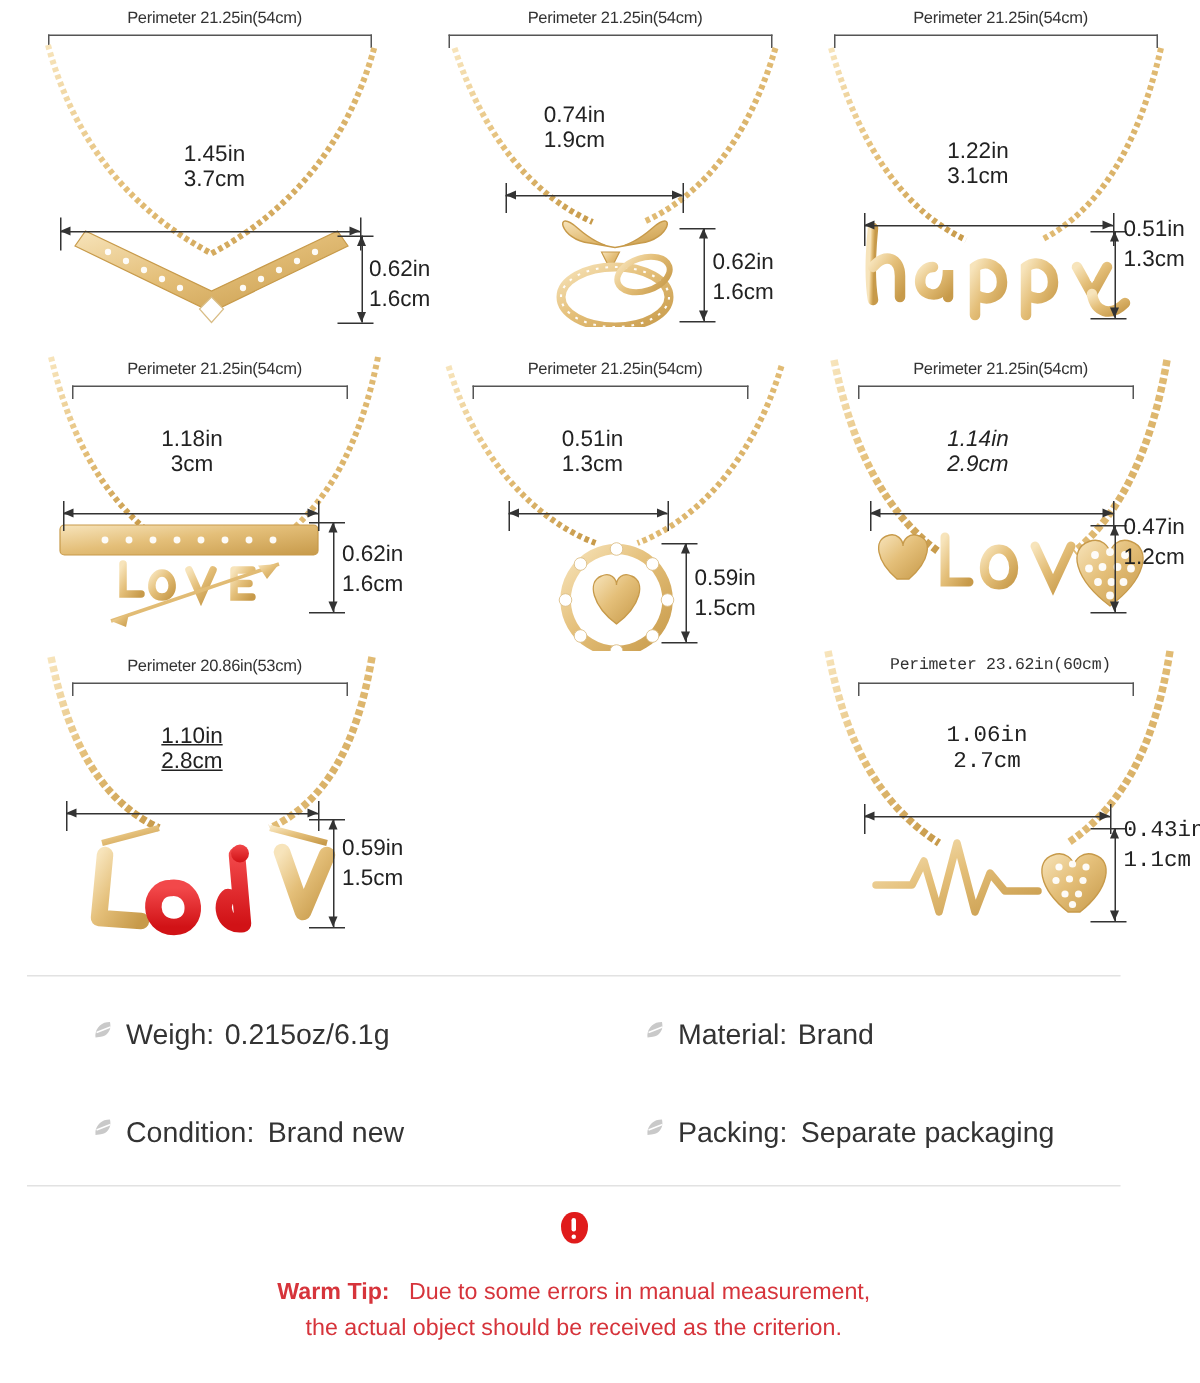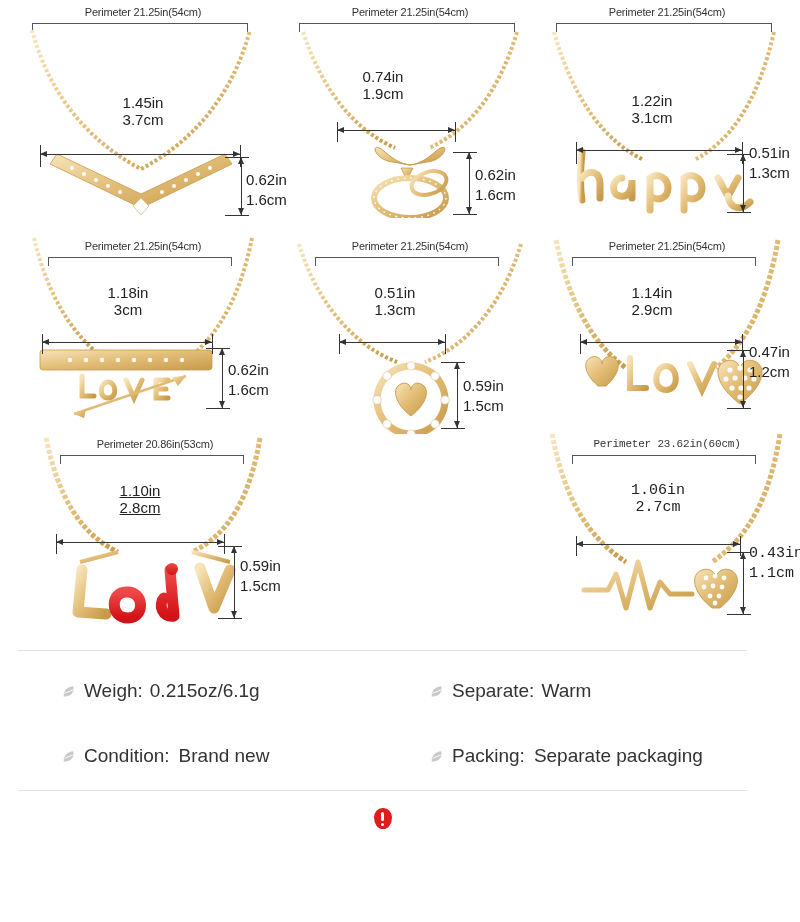--- a/index.html
+++ b/index.html
@@ -113,21 +113,21 @@
   }
   .specs {
     position: absolute;
     left: 0; right: 0;
     top: 660px;
     height: 125px;
   }
   .spec {
     position: absolute;
     display: flex;
-    align-items: center;
+    align-items: flex-start;
     font-size: 19px;
     color: #333;
     white-space: nowrap;
   }
   .spec .leaf {
     display: inline-block;
     width: 15px; height: 13px;
     margin-right: 7px;
     position: relative;
     flex: none;
@@ -471,39 +471,39 @@
               <circle cx="201" cy="160" r="2.6"></circle>
               <circle cx="211" cy="160" r="2.6"></circle>
               <circle cx="220" cy="161" r="2.6"></circle>
             <circle cx="198" cy="170" r="2.6"></circle>
               <circle cx="207" cy="170" r="2.6"></circle>
               <circle cx="215" cy="170" r="2.6"></circle>
             <circle cx="206" cy="179" r="2.6"></circle>
           </g>
         </svg>
 
-        <div class="wlabel" style="left:118px; top:66px; transform:translateX(-50%);">
+        <div class="wlabel" style="left:118px; top:66px; transform:translateX(-50%);font-style:italic;">
           <span>1.14in</span><br>
           <span>2.9cm</span>
         </div>
         <div class="warrow" style="left:46px; top:124px; width:162px;"></div>
         <div class="wtick" style="left:46px; top:116px; height:20px;"></div>
         <div class="wtick" style="left:208px; top:116px; height:20px;"></div>
 
         <div class="harrow" style="left:209px; top:132px; height:58px;"></div>
         <div class="htick" style="left:193px; top:132px; width:24px;"></div>
         <div class="htick" style="left:193px; top:190px; width:24px;"></div>
         <div class="hlabel" style="left:215px; top:124px;">
           <span>0.47in</span><br>
           <span>1.2cm</span>
         </div>
       </div>
     </div>
 
-    <div class="cell" style="left:22px; top:412px; height:238px;">
+    <div class="cell" style="left:10px; top:412px; height:238px;">
       <div class="inner">
         <div class="perim" style="top:26px;">Perimeter 20.86in(53cm)</div>
         <div class="perim-bracket" style="left:38px; top:43px; width:184px;"></div>
 
         <svg class="art" viewBox="0 0 266 238">
           <defs>
             <linearGradient id="g7" x1="0" y1="0" x2="1" y2="1">
               <stop offset="0%" stop-color="#f7e4bb"></stop>
               <stop offset="45%" stop-color="#e4bf79"></stop>
               <stop offset="100%" stop-color="#c79a4a"></stop>
@@ -602,23 +602,23 @@
 
   <div class="specs">
     <div class="spec" style="left:62px; top:20px;">
       <span class="leaf"></span>
       <span>Weigh:</span>
       <span style="width:7px"></span>
       <span>0.215oz/6.1g</span>
     </div>
     <div class="spec" style="left:430px; top:20px;">
       <span class="leaf"></span>
-      <span>Separate:</span>
+      <span>Material:</span>
       <span style="width:7px"></span>
-      <span>Warm</span>
+      <span>Brand</span>
     </div>
     <div class="spec" style="left:430px; top:85px;">
       <span class="leaf"></span>
       <span>Packing:</span>
       <span style="width:9px"></span>
       <span>Separate packaging</span>
     </div>
     <div class="spec" style="left:62px; top:85px;">
       <span class="leaf"></span>
       <span>Condition:</span>
@@ -627,14 +627,18 @@
     </div>
   </div>
 
   <div class="divider" style="top:790px;"></div>
 
   <div class="tipmark">
     <div class="bang"></div>
     <div class="dot"></div>
   </div>
 
+  <div class="tip">
+    <span><b>Warm Tip:</b>&nbsp;&nbsp;&nbsp;<span>Due to some errors in manual measurement,</span></span><br>
+    <span>the actual object should be received as the criterion.</span>
+  </div>
 
 </div>
 
 </body></html>

